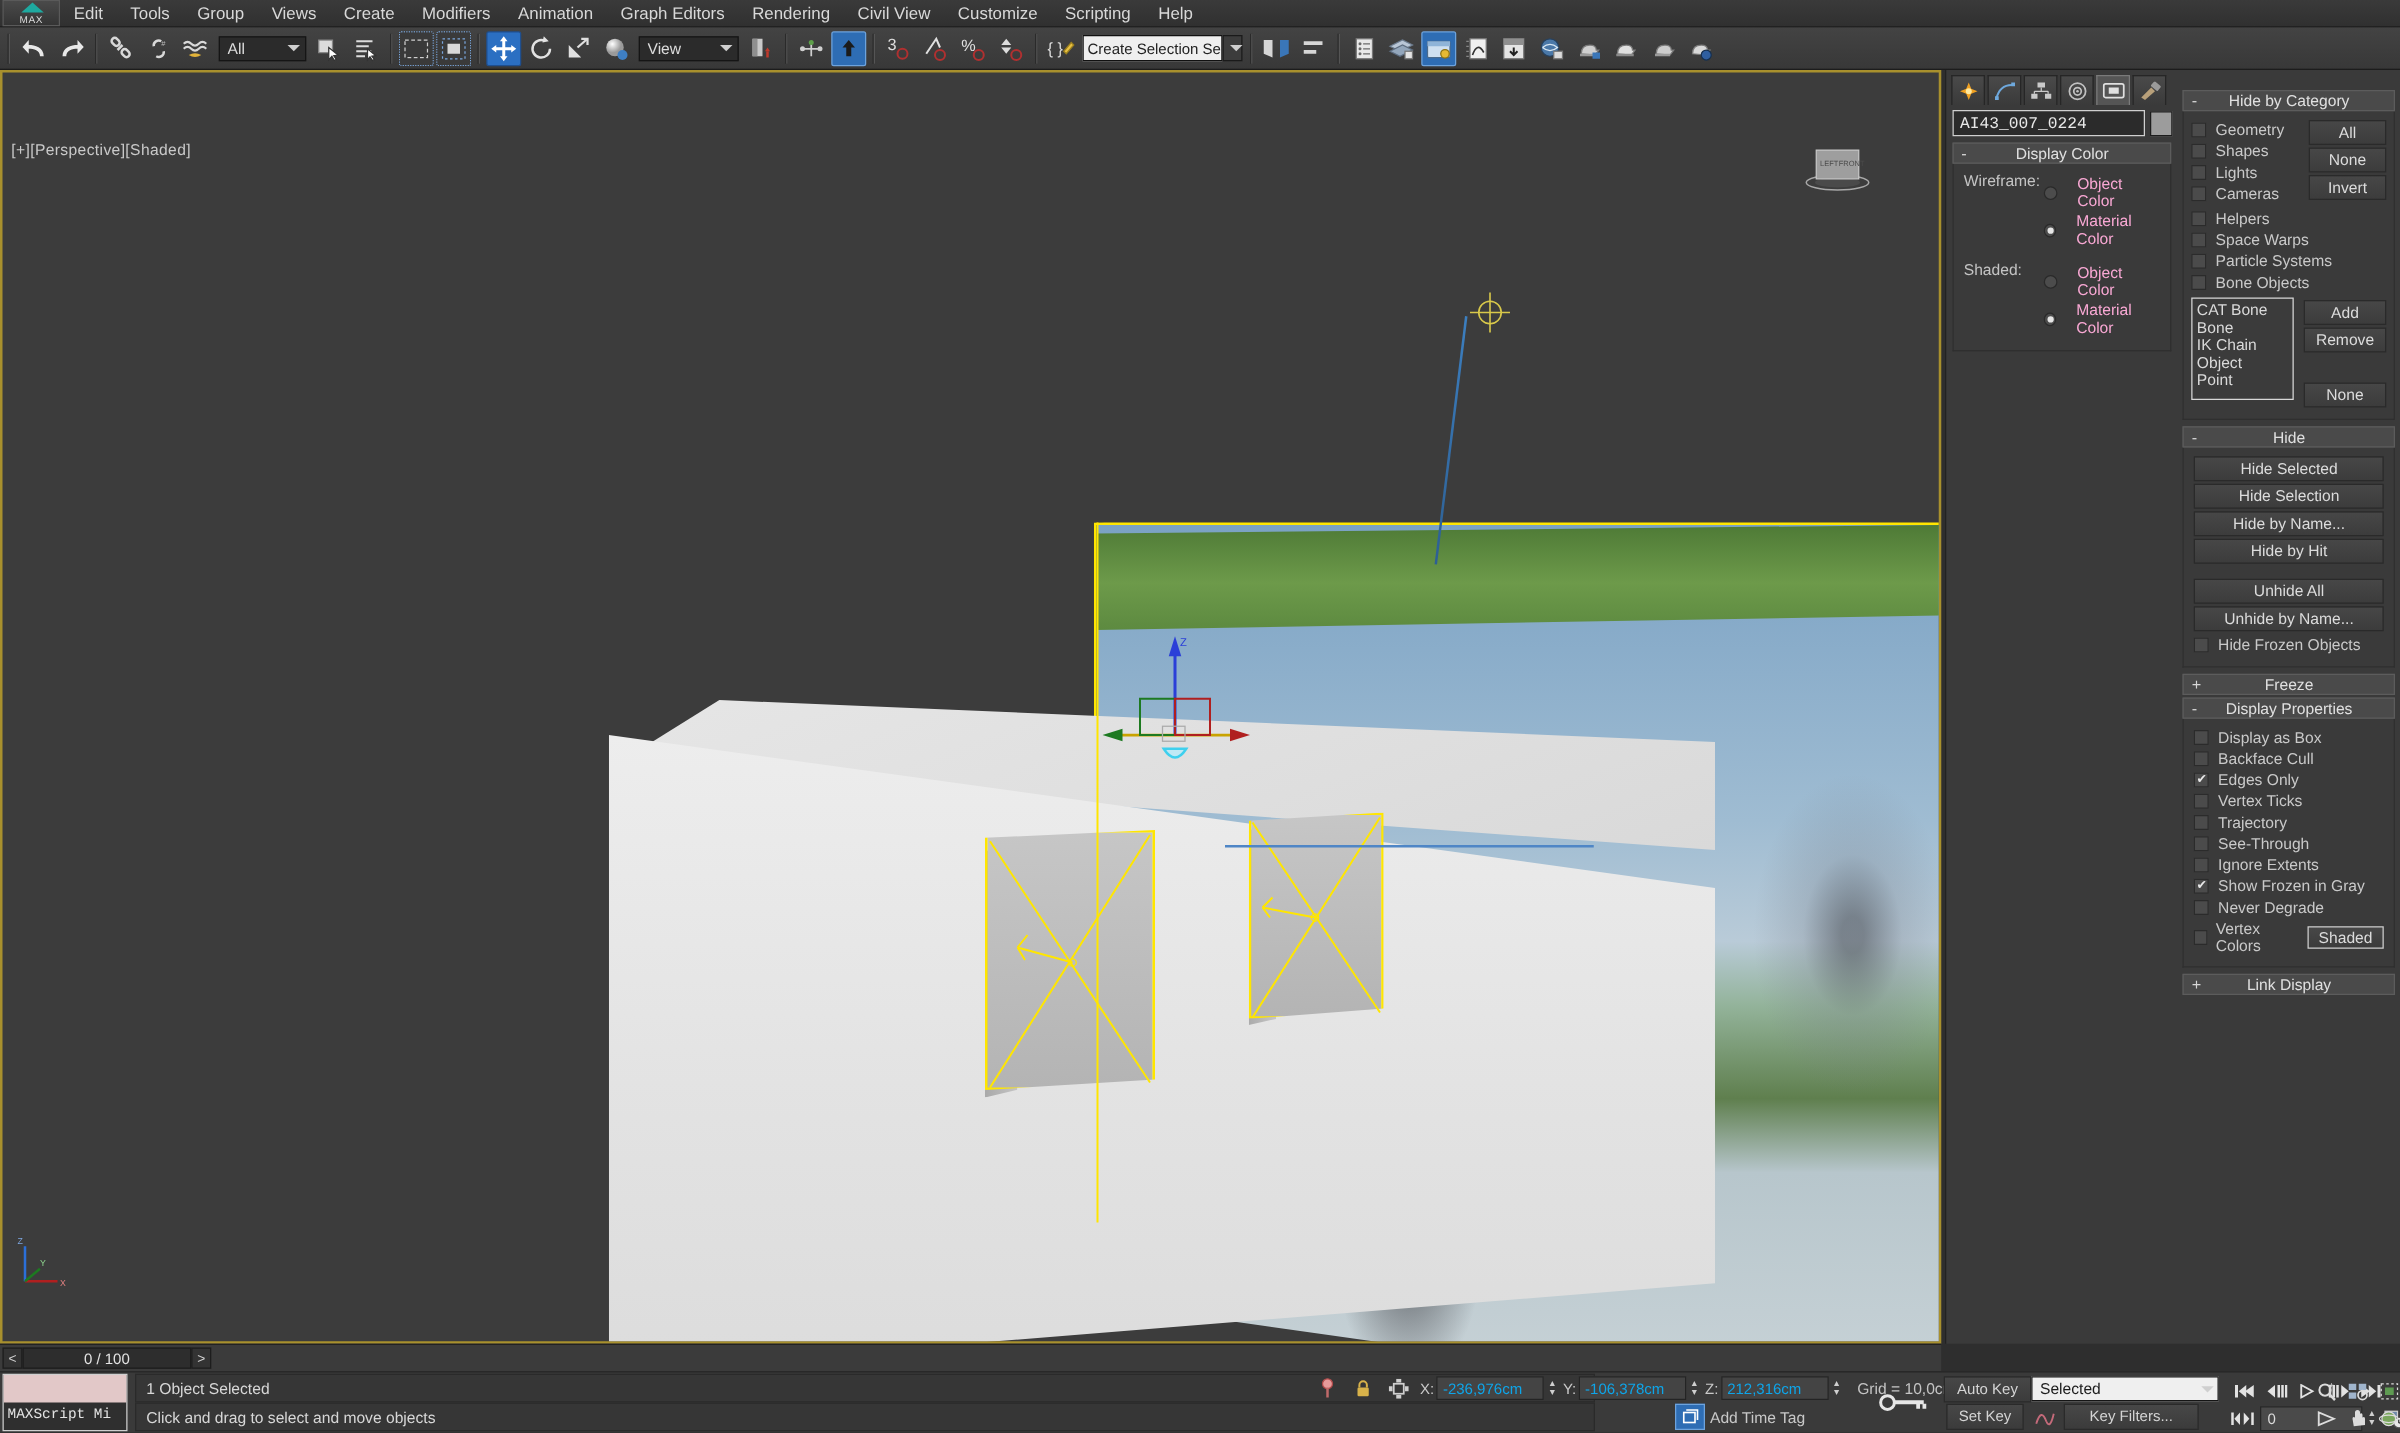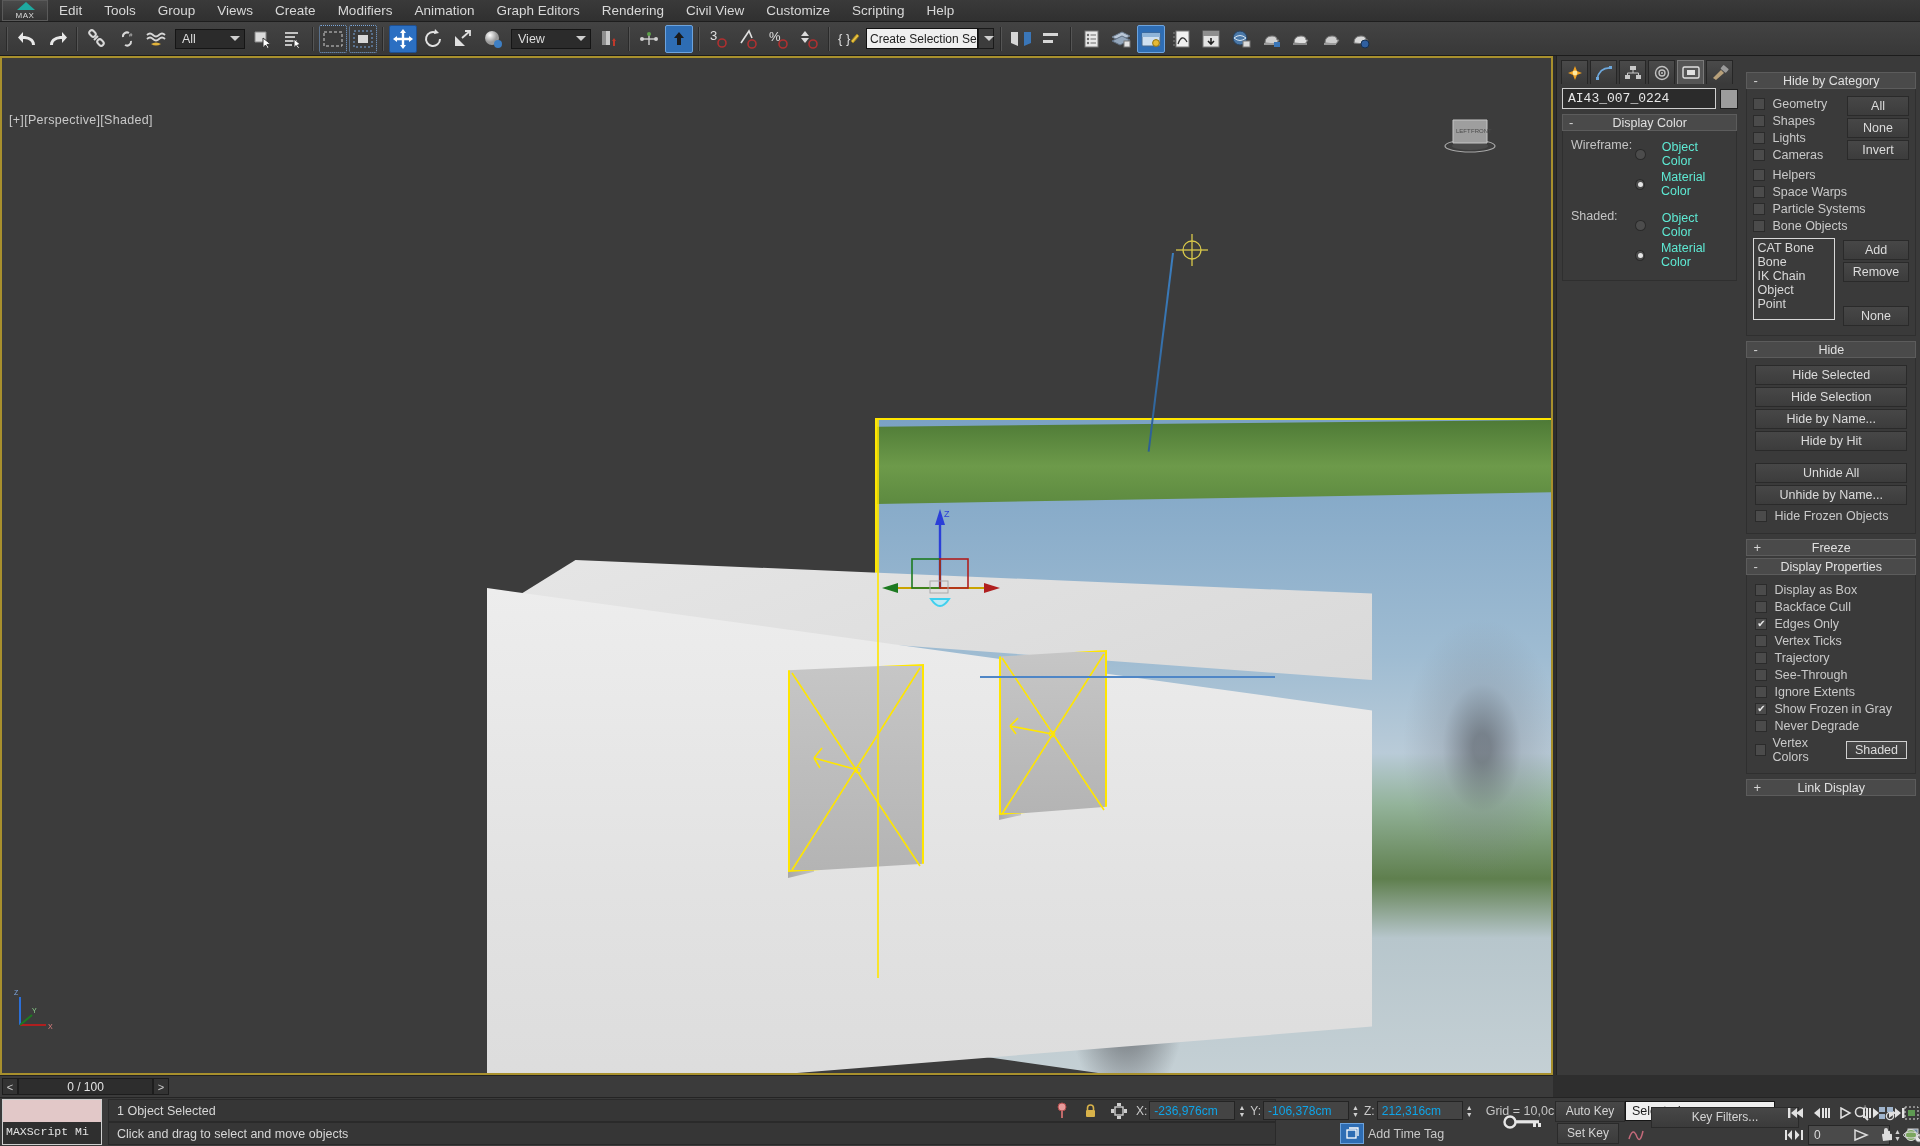--- a/index.html
+++ b/index.html
@@ -168,21 +168,21 @@
   }
   .colorswatch{ width:18px;height:20px;background:#9c9c9c;border:1px solid #1d1d1d;}
   .rollout{ margin:5px 4px 0 5px; }
   .rolloutbar{
     height:17px; background:#4a4a4a; border:1px solid #5c5c5c;
     display:flex; align-items:center; justify-content:center; position:relative;
     font-size:12.5px; color:#e0e0e0;
   }
   .rolloutbar .pm{ position:absolute; left:6px; font-size:13px; color:#d6d6d6;}
   .rolloutbody{ border:1px solid #2f2f2f; border-top:none; padding:7px 8px 9px 8px; background:#3a3a3a;}
-  .radiorow{ display:flex; align-items:center; gap:16px; margin:2px 0; font-size:12.5px; color:#5eead4;}
+  .radiorow{ display:flex; align-items:center; gap:16px; margin:2px 0; font-size:12.5px; color:#f9a8d4;}
   .radio{ width:11px;height:11px;border-radius:50%; background:#4c4c4c; border:1px solid #2a2a2a; position:relative;}
   .radio.on::after{ content:''; position:absolute; left:2px;top:2px;width:5px;height:5px;border-radius:50%;background:#e6e6e6;}
   .lbl{ width:72px; font-size:12.5px; color:#c4c4c4;}
   .cbrow{ display:flex;align-items:center;gap:7px;margin:3px 0;font-size:12.5px;color:#c9c9c9;}
   .cb{ width:12px;height:12px;background:#4b4b4b;border:1px solid #2b2b2b; display:flex;align-items:center;justify-content:center;font-size:10px;color:#e8e8e8;}
   .cb.on::after{ content:'\2714'; font-size:10px; line-height:10px; color:#e9e9e9;}
   .btn{
     background:linear-gradient(#474747,#3c3c3c); border:1px solid #2a2a2a;
     color:#dcdcdc; font-size:12.5px; text-align:center; padding:2px 0; margin:2px 0; cursor:default;
   }
@@ -937,21 +937,21 @@
       <div class="kbtn" style="position:absolute;left:62px;top:25px;width:62px;height:21px;line-height:19px">Set Key</div>
       <div class="selcombo" style="position:absolute;left:130px;top:3px">
         <span>Selected</span>
         <span class="caret"></span>
       </div>
       <div style="position:absolute;left:130px;top:25px;width:22px;height:21px;display:flex;align-items:center;justify-content:center">
         <svg width="16" height="14" viewBox="0 0 16 14">
             <path d="M1 12 q4 -13 8 -2 q3 7 6 -6" fill="none" stroke="#c46a7a" stroke-width="1.5"></path>
           </svg>
       </div>
-      <div class="kbtn" style="position:absolute;left:156px;top:9px;width:148px;height:21px;line-height:19px">Key Filters...</div>
+      <div class="kbtn" style="position:absolute;left:156px;top:25px;width:108px;height:21px;line-height:19px">Key Filters...</div>
 
       <div class="navicons" style="position:absolute;left:290px;top:4px">
         <div class="nicon">
             <svg width="18" height="12" viewBox="0 0 18 12">
               <rect x="1" y="1" width="2.4" height="10" fill="#e2e2e2"></rect>
               <path d="M16 1 L16 11 L9 6 Z" fill="#e2e2e2"></path>
               <path d="M10 1 L10 11 L4 6 Z" fill="#e2e2e2"></path>
             </svg>
           </div>
         <div class="nicon">

